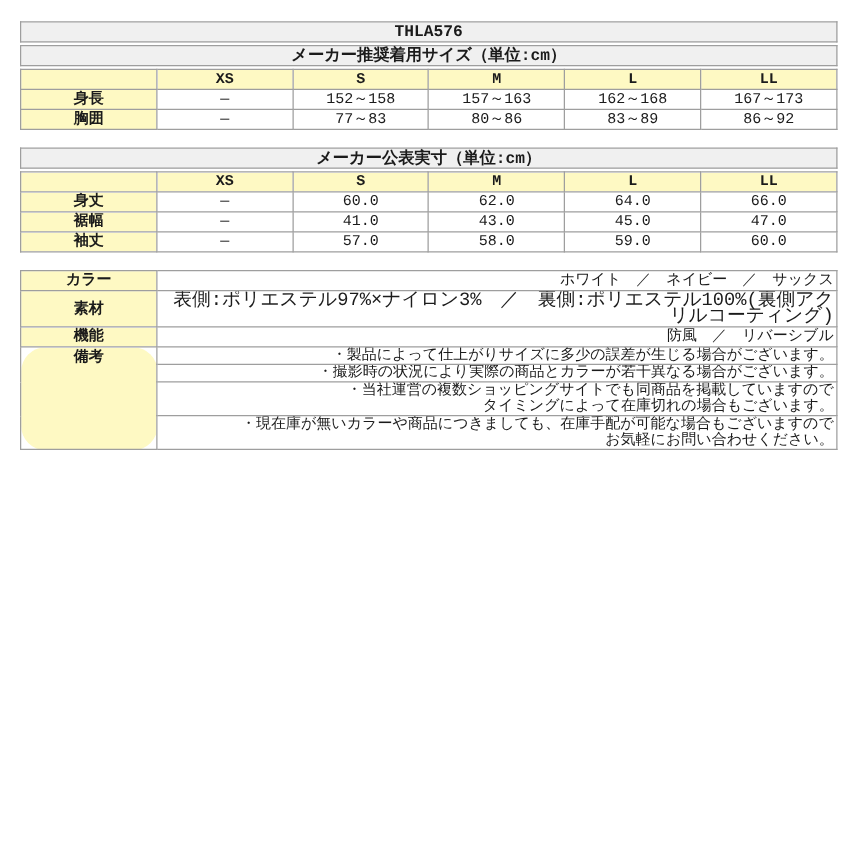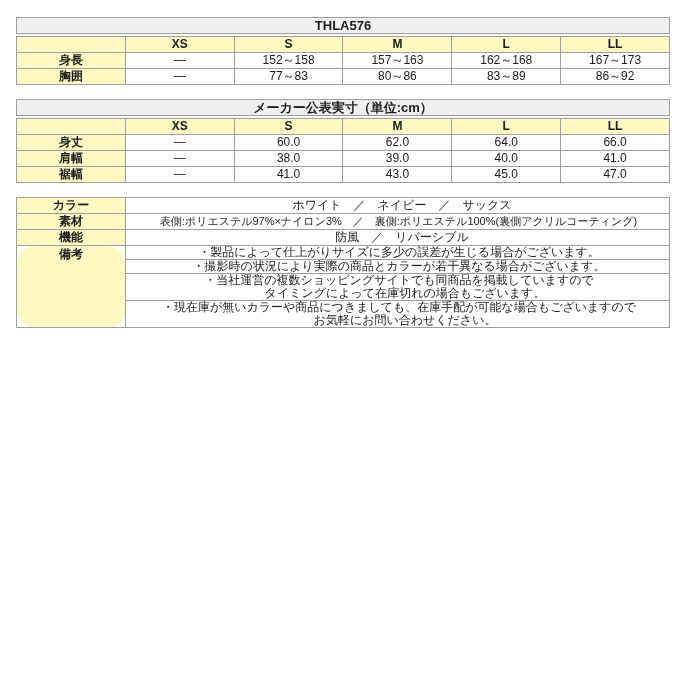--- a/index.html
+++ b/index.html
@@ -8,21 +8,21 @@
     background: #ffffff;
     width: 690px;
     height: 690px;
     overflow: hidden;
   }
   .page {
     box-sizing: border-box;
     width: 690px;
     height: 690px;
     padding: 17px 20px 0 16px;
-    font-family: Liberation Sans, sans-serif;
+    font-family: Liberation Mono, monospace;
     color: #1b1b1b;
   }
   table {
     border-collapse: collapse;
     table-layout: fixed;
     width: 654px;
     font-size: 12px;
     color: #1b1b1b;
   }
   .band { margin-bottom: 2px; }
@@ -42,44 +42,51 @@
     text-align: center;
     overflow: hidden;
   }
   .grid th {
     background: #fef9c3;
     font-weight: bold;
     font-size: 12px;
   }
   .grid td { background: #ffffff; font-weight: normal; }
   .section { margin-top: 14px; }
-  .spec td.val { text-align: center; }
+  .spec td.val { text-align: right; }
   .pad-lg { padding-left: 11px !important; }
   .pad-sm { padding-left: 4px  !important; }
-  .small  { font-size: 11px; }
+  .small  { font-size: 15px; }
   .note {
     white-space: pre-line;
     line-height: 15px;
     padding: 0 2px 0 5px !important;
   }
   .notes-label { vertical-align: top; padding-top: 2px !important; border-radius: 19px; }
 </style>
 </head>
 <body>
 
 <div class="page">
 
   <table class="band">
     <tbody>
       <tr>
         <td>THLA576</td>
       </tr>
     </tbody>
   </table>
 
+  <table class="band">
+    <tbody>
+      <tr>
+        <td>メーカー推奨着用サイズ（単位:cm）</td>
+      </tr>
+    </tbody>
+  </table>
 
   <table class="grid">
     <colgroup>
       <col style="width:16.666%">
         <col style="width:16.666%">
         <col style="width:16.666%">
       <col style="width:16.666%">
         <col style="width:16.666%">
         <col style="width:16.666%">
     </colgroup>
@@ -144,34 +151,34 @@
       <tbody>
         <tr>
           <th>身丈</th>
           <td>―</td>
           <td>60.0</td>
           <td>62.0</td>
           <td>64.0</td>
           <td>66.0</td>
         </tr>
         <tr>
-          <th>肩幅</th>
-          <td>―</td>
-          <td>38.0</td>
-          <td>39.0</td>
-          <td>40.0</td>
-          <td>41.0</td>
-        </tr>
-        <tr>
           <th>裾幅</th>
           <td>―</td>
           <td>41.0</td>
           <td>43.0</td>
           <td>45.0</td>
           <td>47.0</td>
+        </tr>
+        <tr>
+          <th>袖丈</th>
+          <td>―</td>
+          <td>57.0</td>
+          <td>58.0</td>
+          <td>59.0</td>
+          <td>60.0</td>
         </tr>
       </tbody>
     </table>
   </div>
 
   <div class="section">
     <table class="grid spec">
       <colgroup>
         <col style="width:109px">
           <col>

